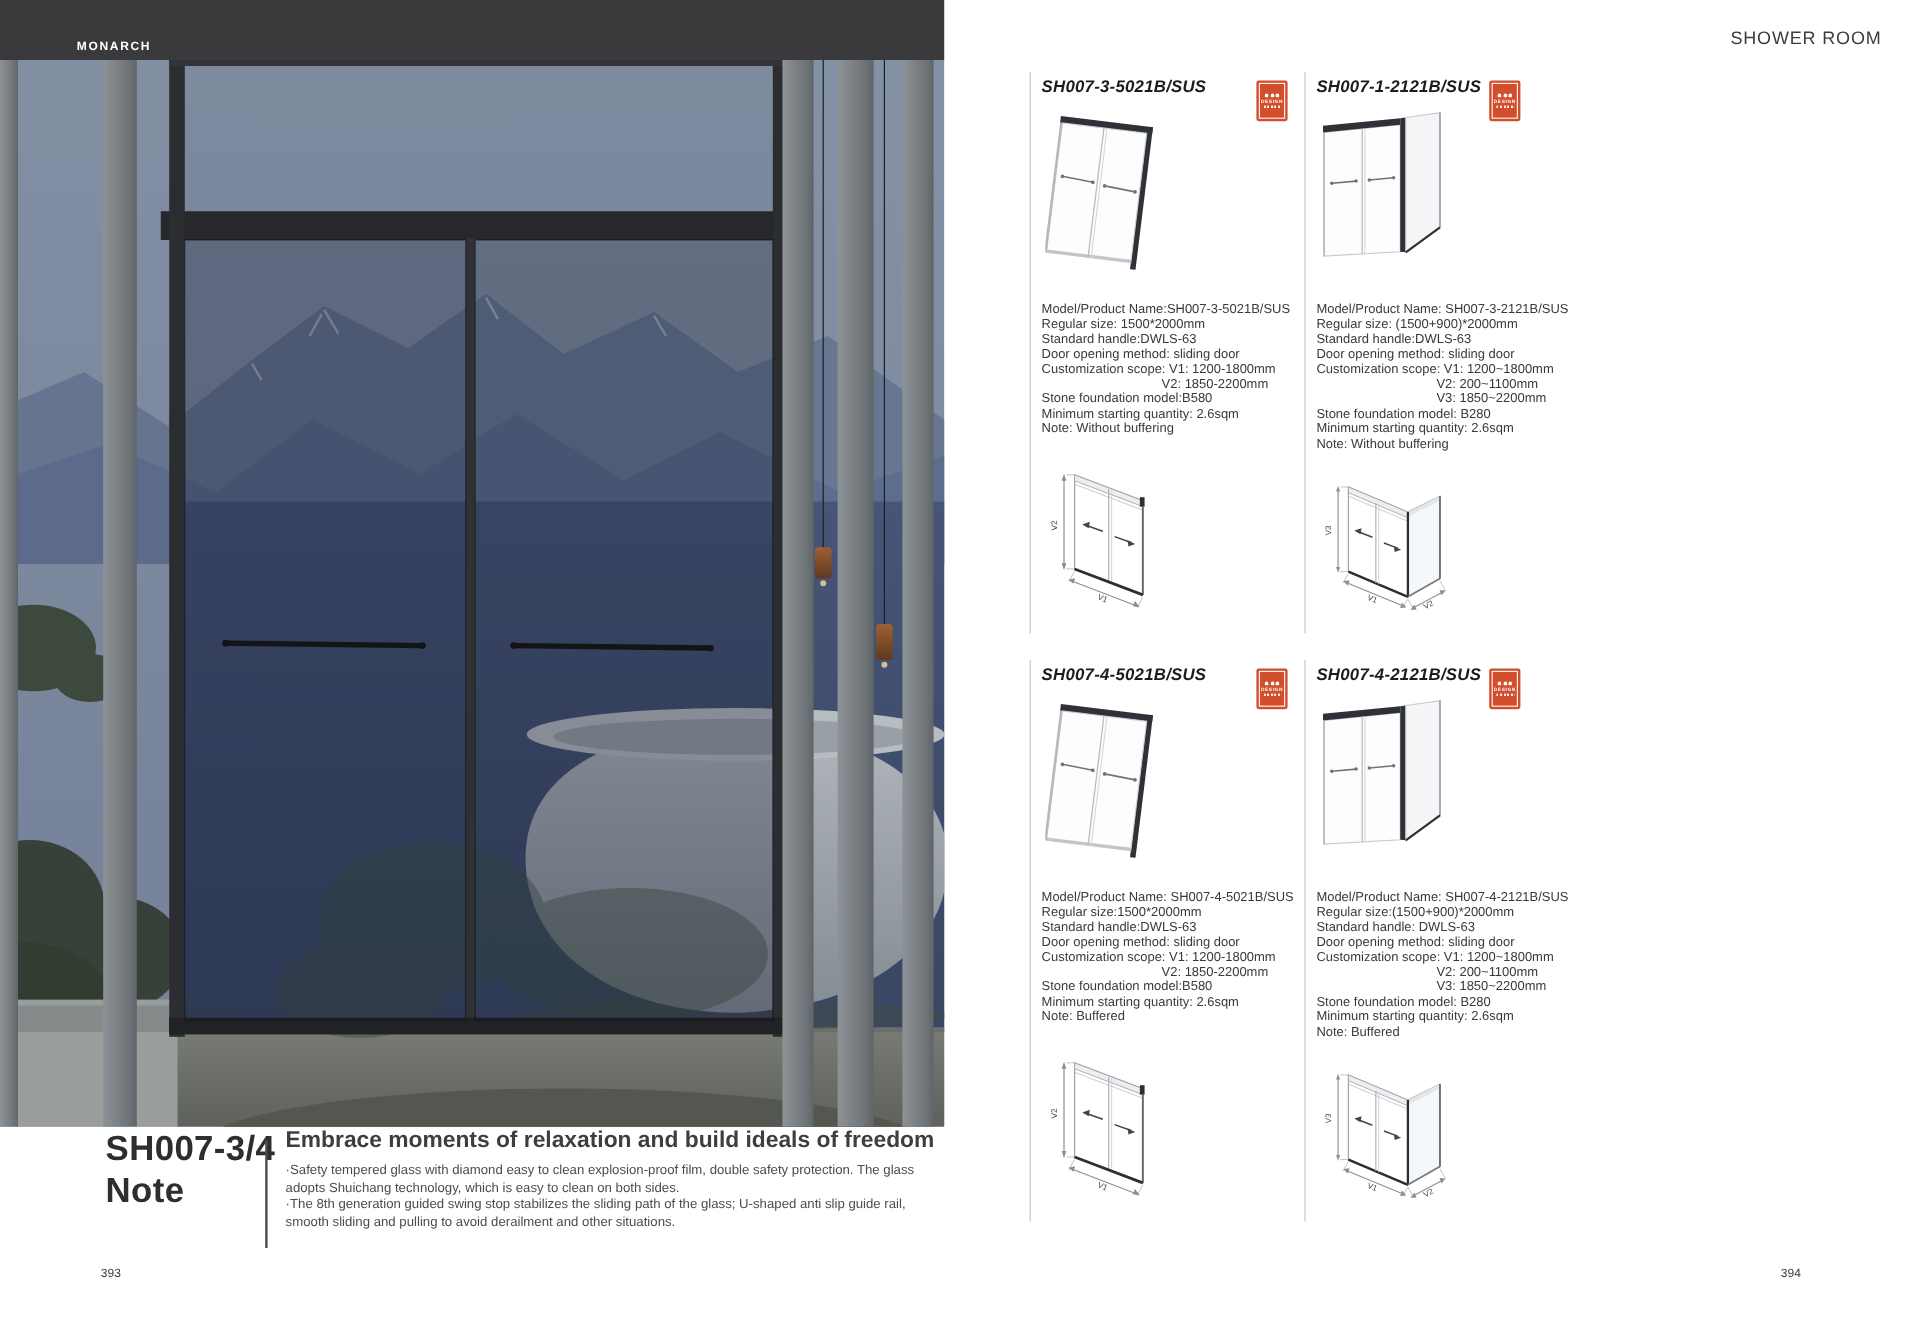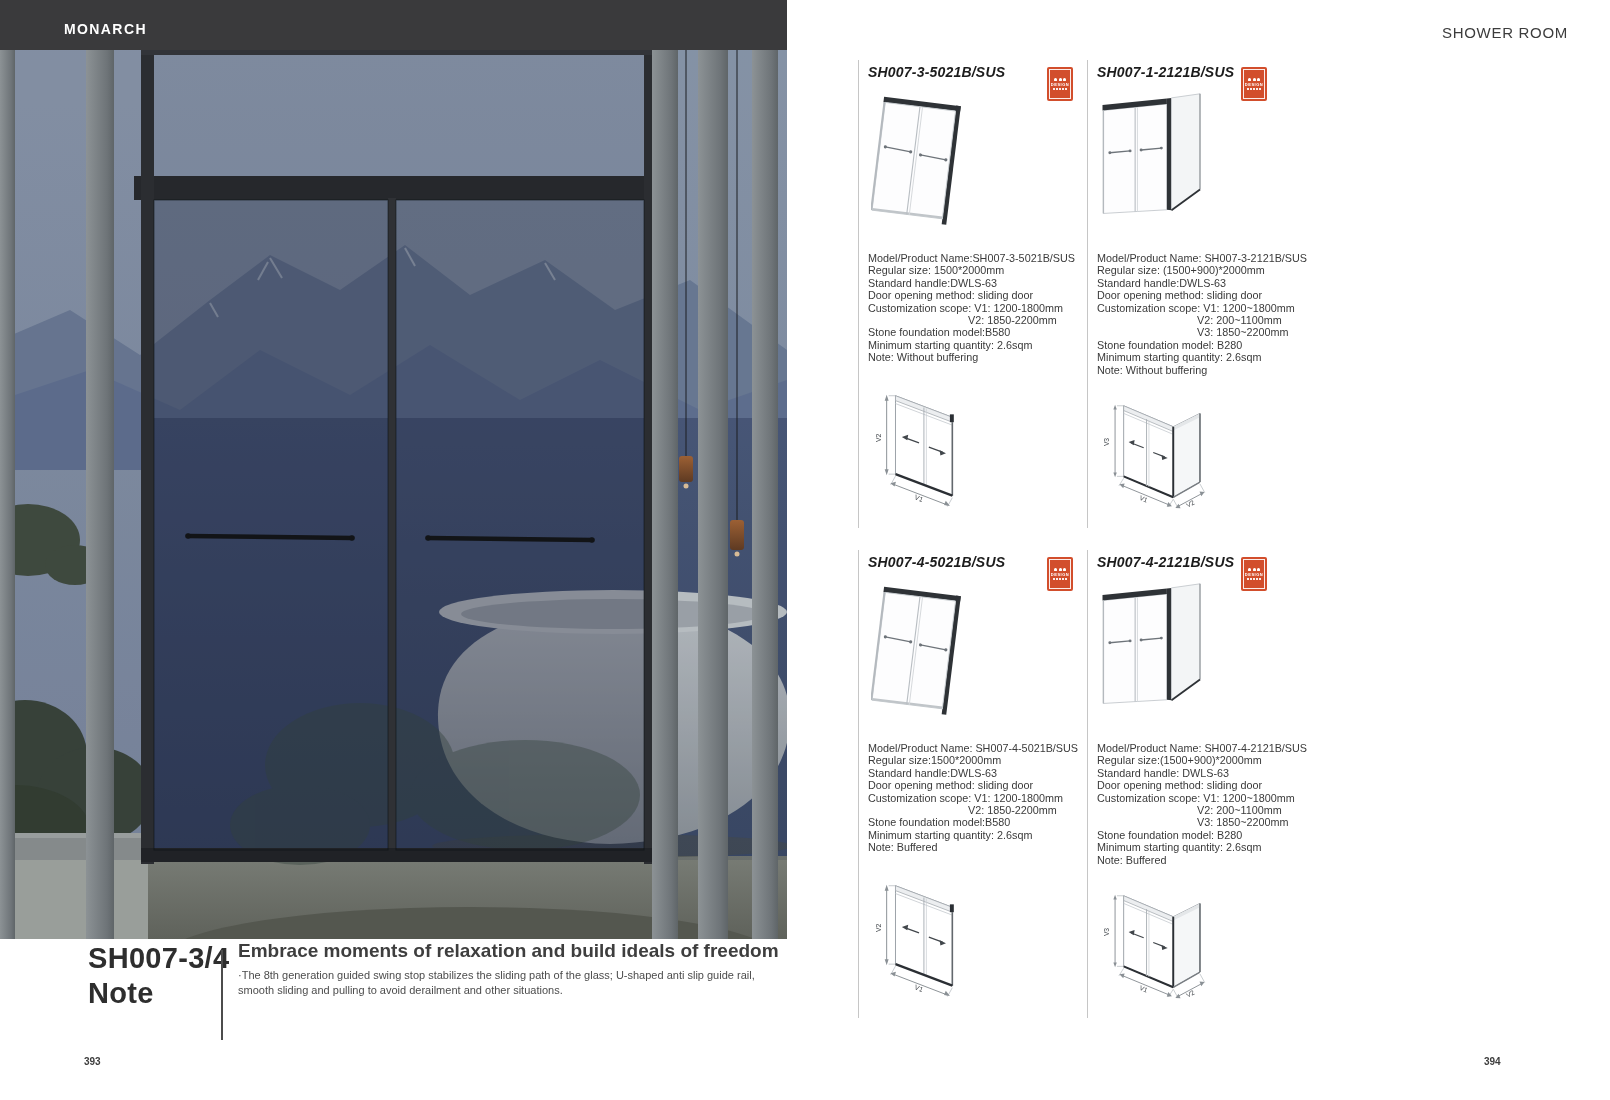--- a/index.html
+++ b/index.html
@@ -1,25 +1,25 @@
 <!DOCTYPE html>
 <html><head>
 <meta charset="utf-8">
 <style>
   html,body{margin:0;padding:0;background:#ffffff;}
   #canvas{position:relative;width:1610px;height:1100px;background:#fff;overflow:hidden;
           font-family:"Liberation Sans",sans-serif;}
 
   
   .photo{position:absolute;left:0;top:0;width:787px;height:939px;}
-  .brand{position:absolute;left:64px;top:21px;color:#ffffff;font-size:14px;font-weight:700;
+  .brand{position:absolute;left:64px;top:34px;color:#ffffff;font-size:10px;font-weight:700;
          letter-spacing:1.4px;}
   .section{position:absolute;left:1442px;top:24px;font-size:15px;color:#3c3c3c;
            letter-spacing:.7px;font-weight:500;}
-  .pageno{position:absolute;font-size:10px;color:#3d3d3d;font-weight:700;}
+  .pageno{position:absolute;font-size:10px;color:#3d3d3d;font-weight:400;}
 
   
   .card{position:absolute;border-left:1px solid #c6c6c6;}
   .card-title{position:absolute;left:9px;top:4px;font-size:14px;font-weight:700;color:#1c1c1c;
               letter-spacing:.2px;white-space:nowrap;font-style:italic;}
   .badge{position:absolute;top:7px;width:26px;height:34px;background:#d24e2c;border-radius:2px;}
   .badge-inner{position:absolute;inset:2px;border:1px solid rgba(255,255,255,.9);
                display:flex;flex-direction:column;align-items:center;justify-content:center;gap:1.5px;}
   .orn{display:flex;gap:1.5px;}
   .orn i{width:3px;height:3.4px;background:#fff;border-radius:45% 45% 25% 25%;display:block;}
@@ -479,18 +479,19 @@
     </div>
   </div>
 
   <div class="f-model">
     <div>SH007-3/4</div>
     <div>Note</div>
   </div>
   <div class="f-rule"></div>
   <div class="f-head">Embrace moments of relaxation and build ideals of freedom</div>
   <div class="f-bullets">
+    <div>·Safety tempered glass with diamond easy to clean explosion-proof film, double safety protection. The glass adopts Shuichang technology, which is easy to clean on both sides.</div>
     <div>·The 8th generation guided swing stop stabilizes the sliding path of the glass; U-shaped anti slip guide rail, smooth sliding and pulling to avoid derailment and other situations.</div>
   </div>
 
   <div class="pageno" style="left:84px;top:1056px">393</div>
   <div class="pageno" style="left:1484px;top:1056px">394</div>
 </div>
 
 </body></html>

